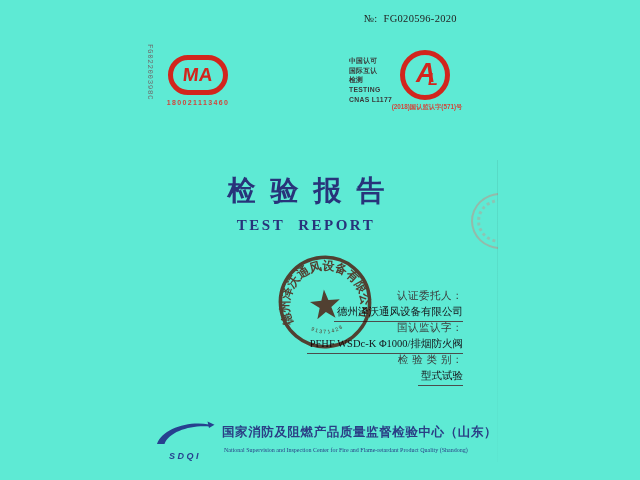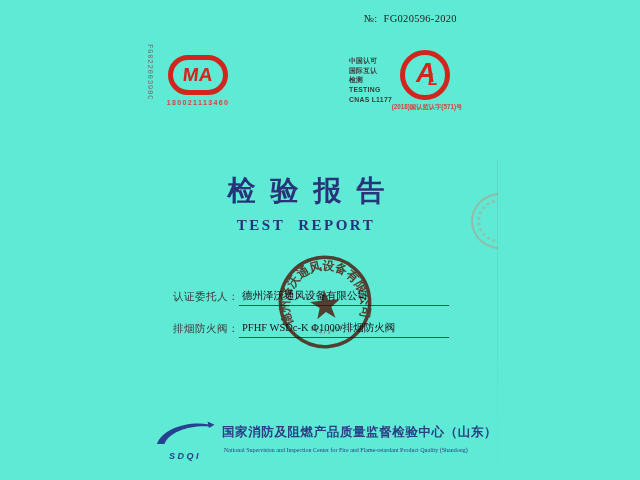--- a/index.html
+++ b/index.html
@@ -46,21 +46,21 @@
                  color:#d2443a; font-weight:bold; }
 
   
   .title-block { left:0; top:172px; width:640px; text-align:center;
                  transform:translateX(-14px); color:#28337a; }
   .title-zh { font-size:28px; font-weight:bold; letter-spacing:15px; text-indent:15px; }
   .title-en { margin-top:7px; font-family:"Liberation Serif", serif; font-size:15px;
               font-weight:bold; letter-spacing:2.5px; word-spacing:7px; }
 
   
-  .row { left:173px; width:276px; display:flex; align-items:flex-end; height:17px; }
+  .row { left:187px; width:276px; display:flex; align-items:flex-end; height:17px;flex-direction:column; }
   .row .lbl { font-size:10.5px; color:#3a3a3a; white-space:pre; letter-spacing:.5px;
               padding-bottom:2px; }
   .row .val { flex:1; border-bottom:1px solid #4c4c4c; font-family:"Liberation Serif", serif;
               font-size:10.5px; color:#15151a; padding:0 0 2px 3px; white-space:nowrap;
               overflow:visible; }
   .row1 { top:289px; } .row2 { top:321px; } .row3 { top:353px; }
 
   
   .seal { left:277px; top:254px; width:96px; height:96px; mix-blend-mode:multiply;
           opacity:.93; transform:rotate(-5deg); }
@@ -121,22 +121,26 @@
   <div class="abs title-block">
     <div class="title-zh">检验报告</div>
     <div class="title-en">TEST REPORT</div>
   </div>
 
   <div class="abs row row1">
     <span class="lbl">认证委托人：</span>
     <span class="val">德州泽沃通风设备有限公司</span>
   </div>
   <div class="abs row row2">
-    <span class="lbl">排烟防火阀：</span>
+    <span class="lbl">国认监认字：</span>
     <span class="val">PFHF WSDc-K Φ1000/排烟防火阀</span>
+  </div>
+  <div class="abs row row3">
+    <span class="lbl">检 验 类 别：</span>
+    <span class="val">型式试验</span>
   </div>
 
   <div class="abs seal">
     <svg width="96" height="96" viewBox="0 0 100 100">
       <circle cx="50" cy="50" r="46.5" fill="none" stroke="#d8382b" stroke-width="3.6"></circle>
       <path id="sealArcTop" d="M 14.5,68 A 38,38 0 1 1 85.5,68" fill="none"></path>
       <text font-size="12.5" font-weight="bold" fill="#d8382b">
         <textPath href="#sealArcTop" startOffset="50%" text-anchor="middle">德州泽沃通风设备有限公司</textPath>
       </text>
       <polygon fill="#d8382b" points="50,37 53.7,48.3 65.6,48.6 56.1,55.8 59.5,67.2 50,60.4 40.5,67.2 43.9,55.8 34.4,48.6 46.3,48.3"></polygon>

